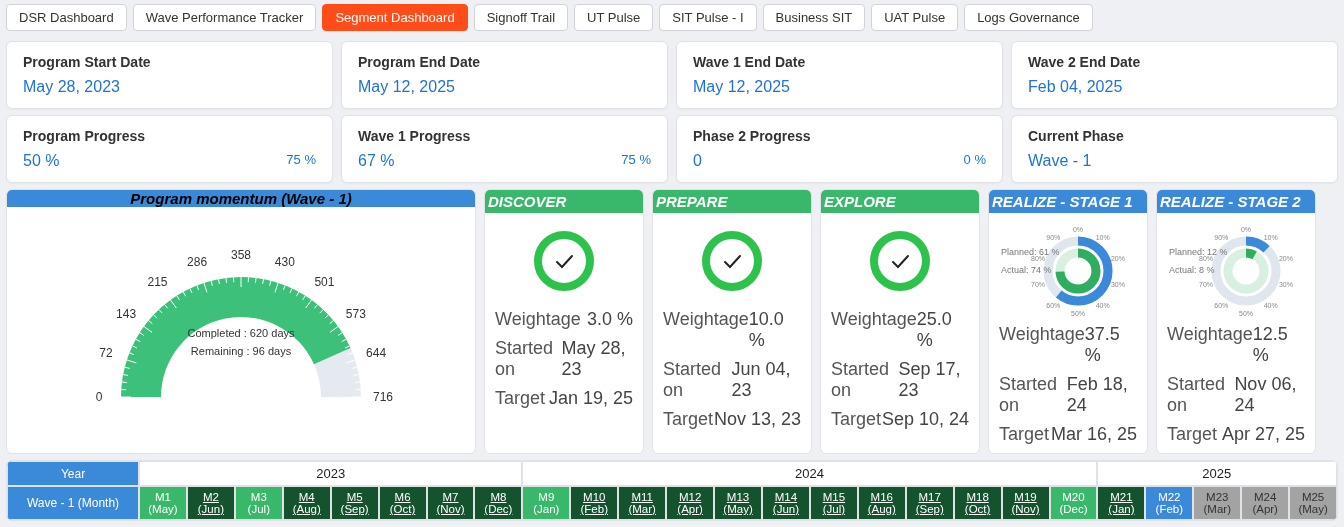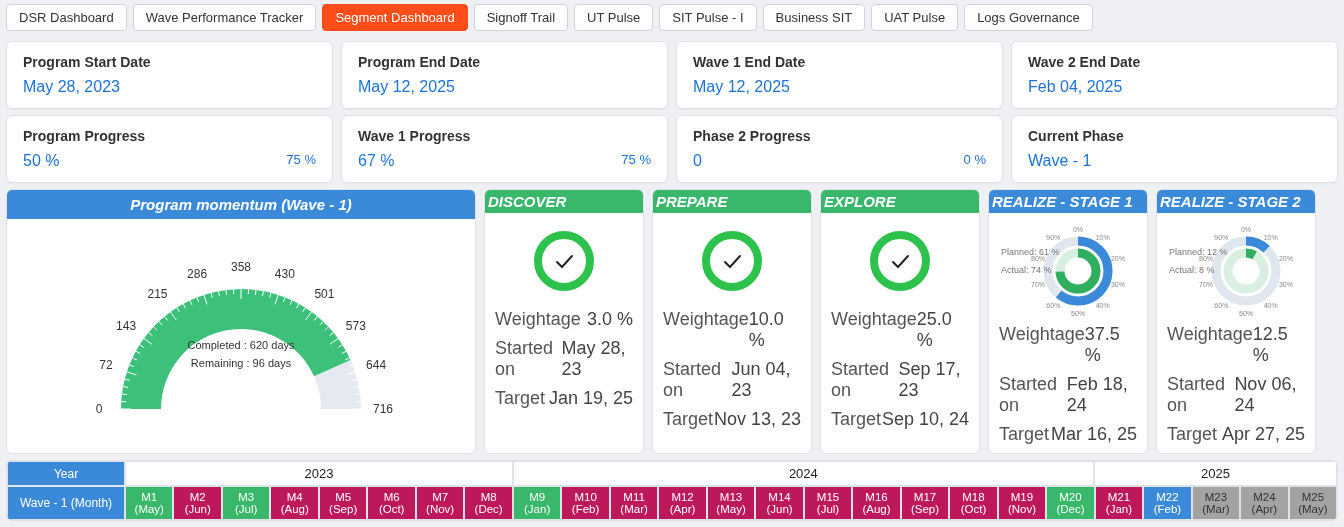--- a/index.html
+++ b/index.html
@@ -8,43 +8,43 @@
   .tab { background:#fff; border:1px solid #d0d4da; border-radius:4px; padding:5px 12px; font-size:13px; color:#333; cursor:pointer; }
   .tab.active { background:#ff4d1a; color:#fff; border-color:#ff4d1a; }
   .cards { display:grid; grid-template-columns: repeat(4,1fr); gap:8px; padding:6px 6px 0 6px; }
   .card { background:#fff; border:1px solid #dfe3e8; border-radius:6px; padding:12px 16px; box-shadow:0 1px 2px rgba(0,0,0,0.04); }
   .card-title { font-size:14px; font-weight:600; color:#333; margin-bottom:8px; }
   .card-val { font-size:16px; color:#1e73d6; }
   .card-split { display:flex; justify-content:space-between; }
   .card-val2 { font-size:13px; color:#1e73d6; }
   .row2 { display:grid; grid-template-columns: 470px 1fr; gap:8px; padding:6px; }
   .momentum { background:#fff; border:1px solid #dfe3e8; border-radius:6px; overflow:hidden; }
-  .m-header { background:#3b8ad9; color:#ffffff; text-align:center; font-style:italic; font-weight:600; padding:6px; font-size:15px; }
+  .m-header { background:#3b8ad9; color:#000000; text-align:center; font-style:italic; font-weight:600; font-size:15px; }
   .gauge-wrap { position:relative; height:205px; }
   .gauge-wrap svg { display:block; margin:0 auto; }
   .gauge-center { position:absolute; top:118px; left:0; right:0; text-align:center; font-size:11px; color:#333; line-height:1.6; }
   .stage-row { display:flex; gap:8px; overflow:hidden; }
   .stage { background:#fff; border:1px solid #dfe3e8; border-radius:6px; width:160px; flex:0 0 160px; display:flex; flex-direction:column; overflow:hidden; }
   .stage-header { color:#fff; text-align:left; font-style:italic; font-weight:700; font-size:15px; padding:3px; }
   .sh-green { background:#39b86b; }
   .sh-blue  { background:#3b8ad9; }
   .stage-body { padding:8px 10px; flex:1; display:flex; flex-direction:column; }
   .check-wrap { height:80px; display:flex; align-items:center; justify-content:center; }
   .check-circle { width:60px; height:60px; border:8px solid #2dc24b; border-radius:50%; display:flex; align-items:center; justify-content:center; color:#333; }
   .kv { display:flex; justify-content:space-between; font-size:18px; color:#444; margin-top:8px; }
   .kv .k { color:#555; }
   .radial-wrap { height:95px; display:flex; align-items:center; justify-content:center; position:relative; }
   .radial-lbl { position:absolute; font-size:9px; color:#777; }
   .timeline { margin:0 6px 6px 6px; background:#fff; border:1px solid #dfe3e8; border-radius:6px; overflow:hidden; }
   .tl-row { display:flex; }
-  .tl-head { width:118px; background:#3b8ad9; color:#fff; font-size:12px; display:flex; align-items:center; justify-content:center; border:1px solid #dfe3e8; }
+  .tl-head { width:132px; background:#3b8ad9; color:#fff; font-size:12px; display:flex; align-items:center; justify-content:center; border:1px solid #dfe3e8; }
   .tl-cell { border:1px solid #dfe3e8; text-align:center; font-size:11.5px; padding:4px 0; flex:1; }
   .tl-year { font-size:13px; color:#222; }
   .m-green { background:#39b86b; color:#fff; }
-  .m-red   { background:#be185d; color:#fff; }
+  .m-red   { background:#14532d; color:#fff;text-decoration:underline; }
   .m-blue  { background:#3b8ad9; color:#fff; }
   .m-plain { background:#a3a3a3; color:#333; }
 </style>
 </head>
 <body>
 
 <div class="tabs" id="tab-bar">
     <div class="tab">DSR Dashboard</div>
     <div class="tab">Wave Performance Tracker</div>
     <div class="tab active">Segment Dashboard</div>

